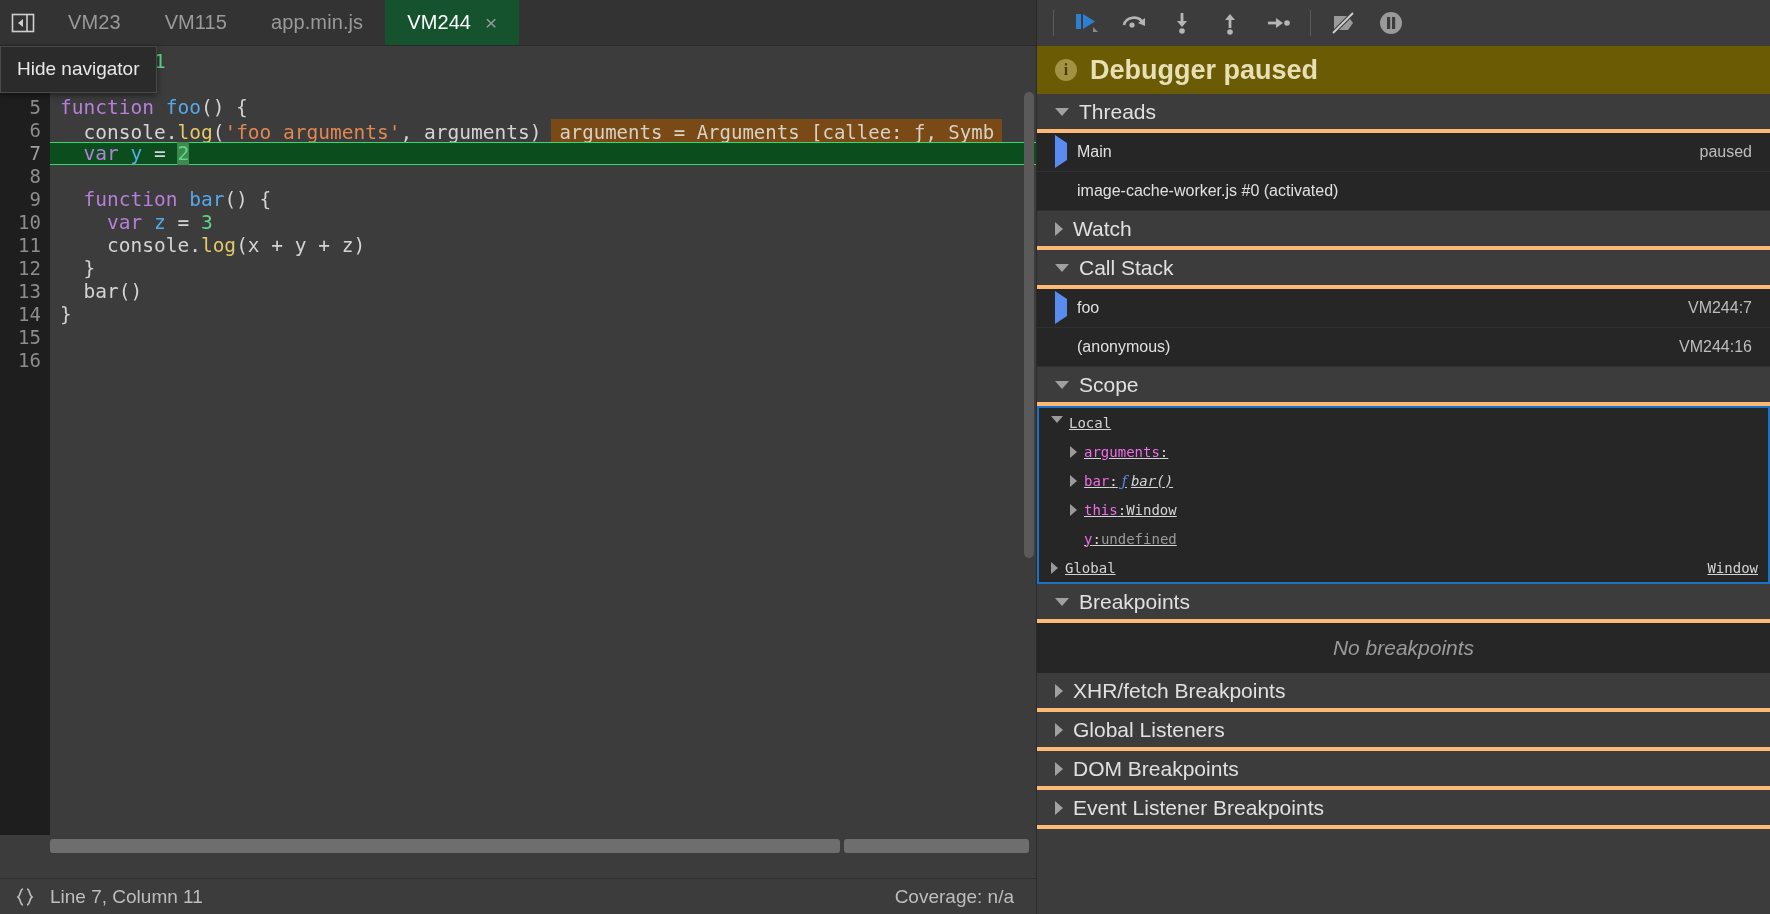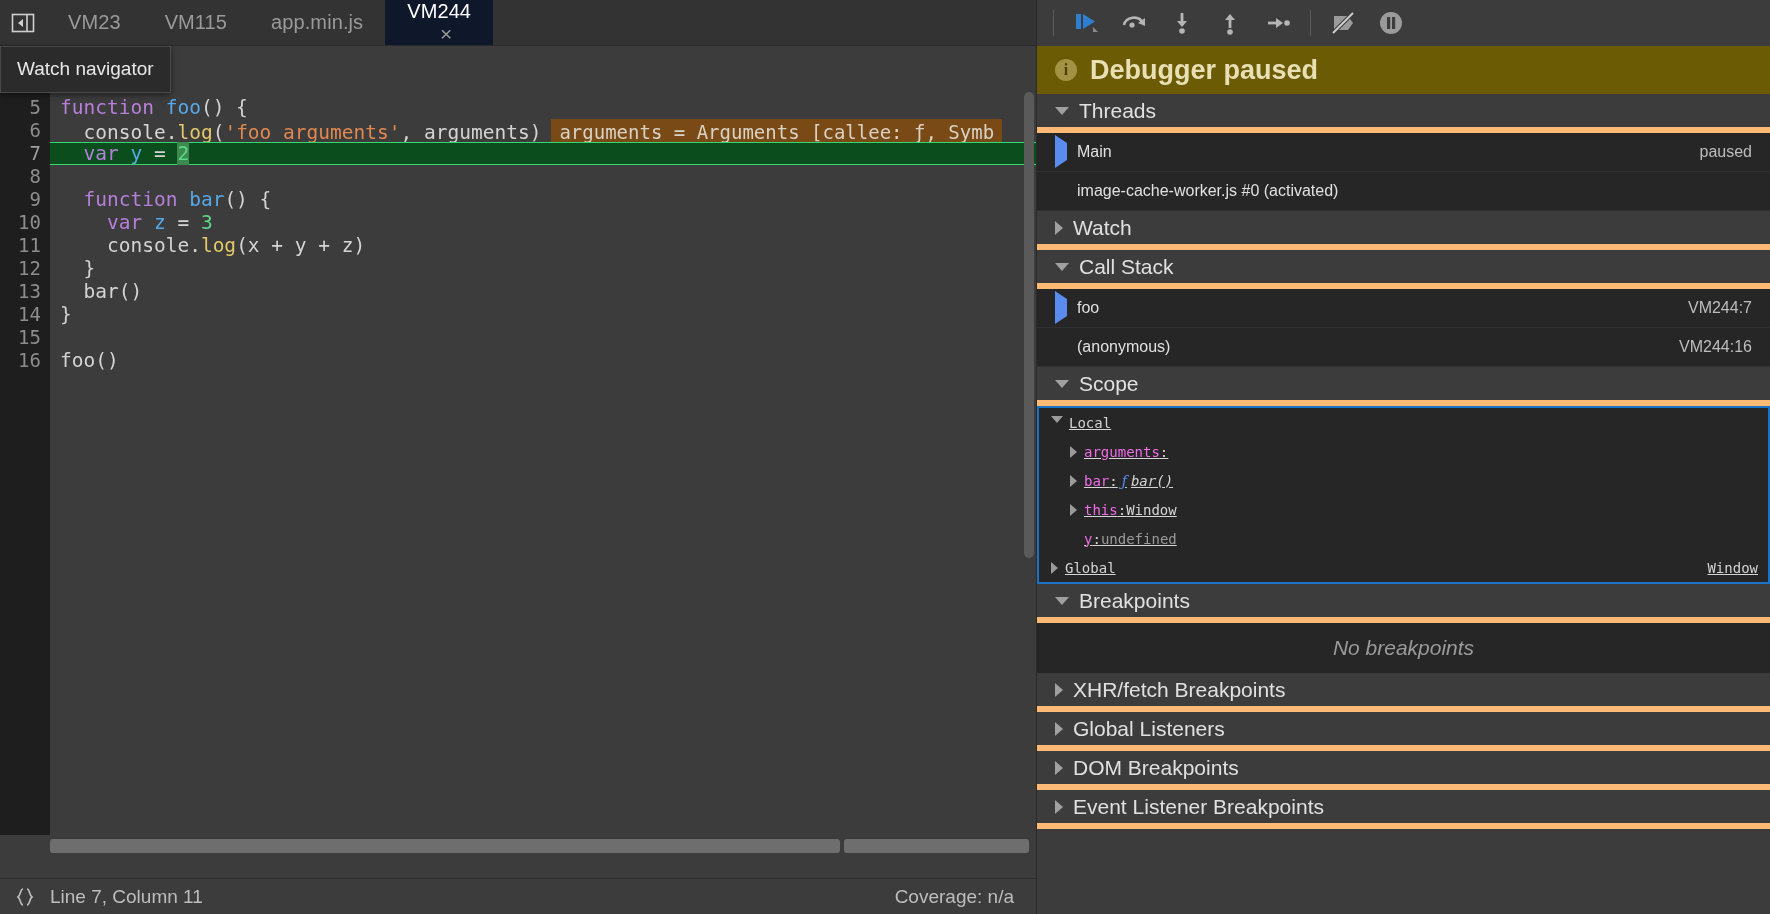--- a/index.html
+++ b/index.html
@@ -11,21 +11,21 @@
   .left { position:relative; width:1036px; height:914px; background:#3c3c3c;
     display:flex; flex-direction:column; }
 
   .tabbar { position:relative; height:46px; background:#333333; display:flex;
     align-items:stretch; flex:0 0 46px; border-bottom:1px solid #2a2a2a; }
   .navtoggle { width:46px; display:flex; align-items:center; justify-content:center;
     cursor:pointer; }
   .navtoggle svg { display:block; }
   .tab { display:flex; align-items:center; padding:0 22px; font-size:20px;
     color:#9a9a9a; cursor:pointer; white-space:nowrap; letter-spacing:.1px; }
-  .tab.active { background:#0f172a; color:#ffffff;flex-direction:column; }
+  .tab.active { background:#14532d; color:#ffffff; }
   .tab .tabclose { margin-left:14px; font-size:21px; color:#9a9a9a; line-height:1; }
 
   .tooltip { position:absolute; left:0; top:46px; background:#2b2b2b;
     border:1px solid #4a4a4a; color:#e8e8e8; font-size:19px;
     padding:11px 16px 12px 16px; z-index:40; white-space:nowrap;
     box-shadow:0 2px 6px rgba(0,0,0,.5); }
 
   .editorwrap { position:relative; flex:1 1 auto; display:flex; overflow:hidden;
     background:#3c3c3c; }
   .gutter { width:50px; flex:0 0 50px; background:#1e1e1e; padding-top:4px; }
@@ -83,21 +83,21 @@
   .pausedbanner { height:48px; flex:0 0 48px; background:#6b5b05;
     display:flex; align-items:center; padding-left:18px; gap:13px; }
   .pausedbanner .infoico { width:22px; height:22px; border-radius:50%;
     background:#a39243; color:#4a3f05; font-size:16px; font-weight:bold;
     display:flex; align-items:center; justify-content:center;
     font-family:"Liberation Serif", serif; }
   .pausedbanner .ptxt { font-size:27px; font-weight:bold; color:#e8e0b4; }
 
   .sections { flex:1 1 auto; overflow:hidden; }
   .sechdr { height:39px; background:#3c3c3c; display:flex; align-items:center;
-    padding-left:18px; gap:10px; border-bottom:6px solid #fdba74;
+    padding-left:18px; gap:10px; border-bottom:4px solid #fdba74;
     font-size:21px; color:#e0e0e0; cursor:pointer; }
   .tri { width:0; height:0; flex:0 0 auto; }
   .tri.down { border-left:7px solid transparent; border-right:7px solid transparent;
     border-top:8px solid #a0a0a0; }
   .tri.right { border-top:7px solid transparent; border-bottom:7px solid transparent;
     border-left:8px solid #a0a0a0; }
 
   .row { height:39px; background:#262626; display:flex; align-items:center;
     padding-left:18px; font-size:16px; color:#e0e0e0; cursor:pointer;
     border-bottom:1px solid #303030; }
@@ -155,21 +155,21 @@
       <div class="tab">
         <span>app.min.js</span>
       </div>
       <div class="tab active">
         <span>VM244</span>
         <span class="tabclose">×</span>
       </div>
     </div>
 
     <div class="tooltip">
-      <span>Watch navigator</span>
+      <span>Hide navigator</span>
     </div>
 
     <div class="editorwrap">
       <div class="gutter">
         <div class="ln">3</div>
         <div class="ln">4</div>
         <div class="ln">5</div>
         <div class="ln">6</div>
         <div class="ln cur">7</div>
         <div class="ln">8</div>
@@ -203,21 +203,20 @@
         <div class="cl"><span class="id">    console.</span><span class="prop">log</span><span class="id">(x + y + z)</span></div>
 
         <div class="cl"><span class="id">  }</span></div>
 
         <div class="cl"><span class="id">  bar()</span></div>
 
         <div class="cl"><span class="id">}</span></div>
 
         <div class="cl"></div>
 
-        <div class="cl"><span class="id">foo()</span></div>
       </div>
 
       <div class="vscroll">
         <div class="thumb"></div>
       </div>
     </div>
 
     <div class="hscrollrow">
       <div class="hsb a"></div>
       <div class="hsb b"></div>

